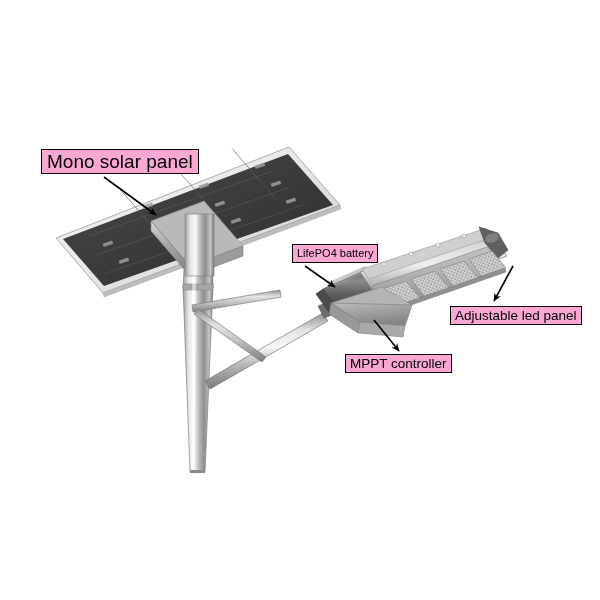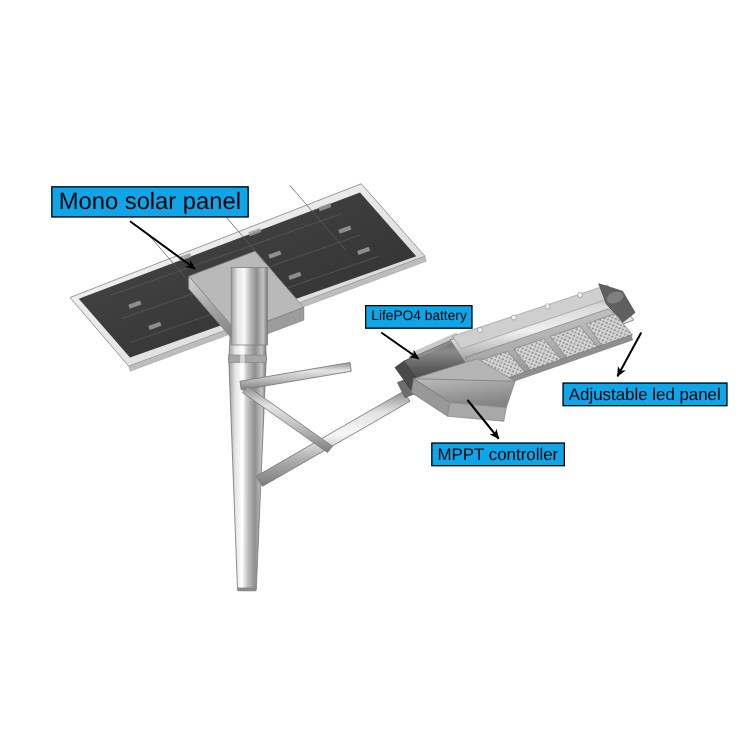--- a/index.html
+++ b/index.html
@@ -22,21 +22,21 @@
     top: 0;
     left: 0;
     width: 600px;
     height: 600px;
     display: block;
   }
   .callout {
     position: absolute;
     box-sizing: border-box;
     border: 1px solid #000000;
-    background: #0ea5e9;
+    background: #f9a8d4;
     color: #000000;
     font-family: "Liberation Sans", sans-serif;
     white-space: nowrap;
     line-height: 1;
     display: flex;
     align-items: center;
     justify-content: center;
   }
   #callout-mono-solar-panel {
     left: 41px;

